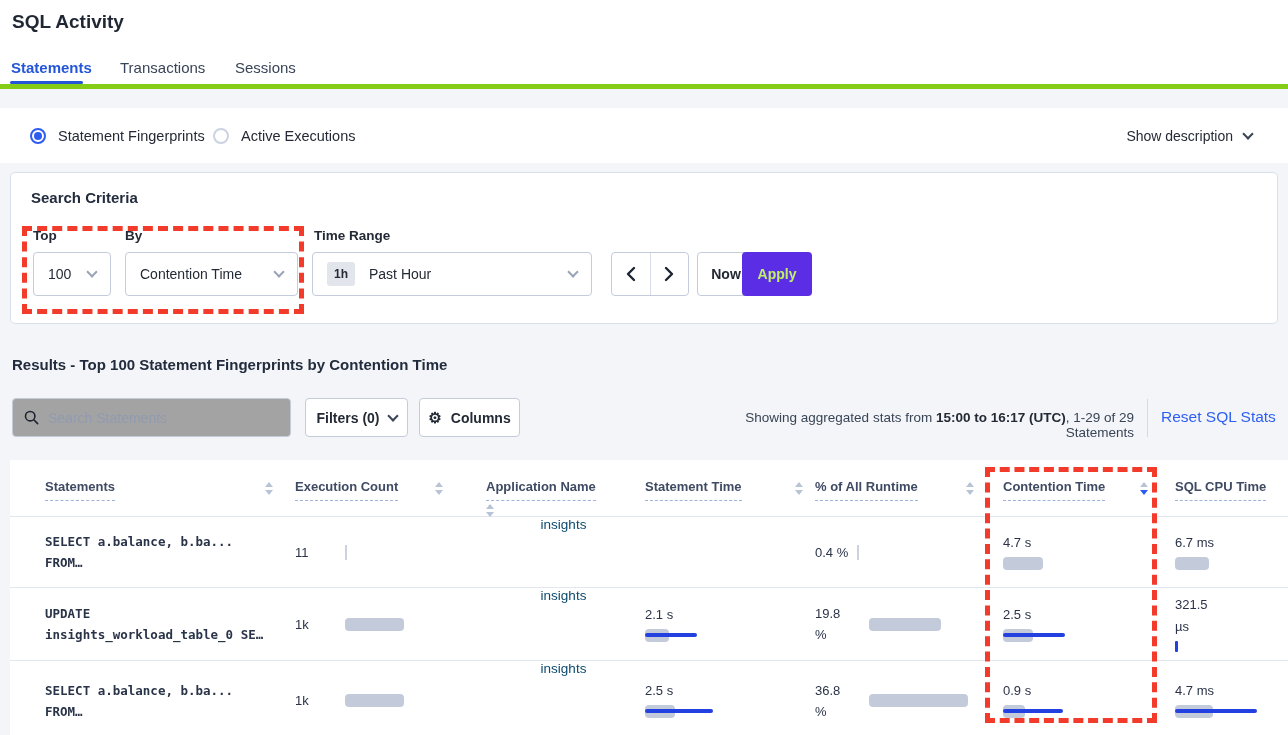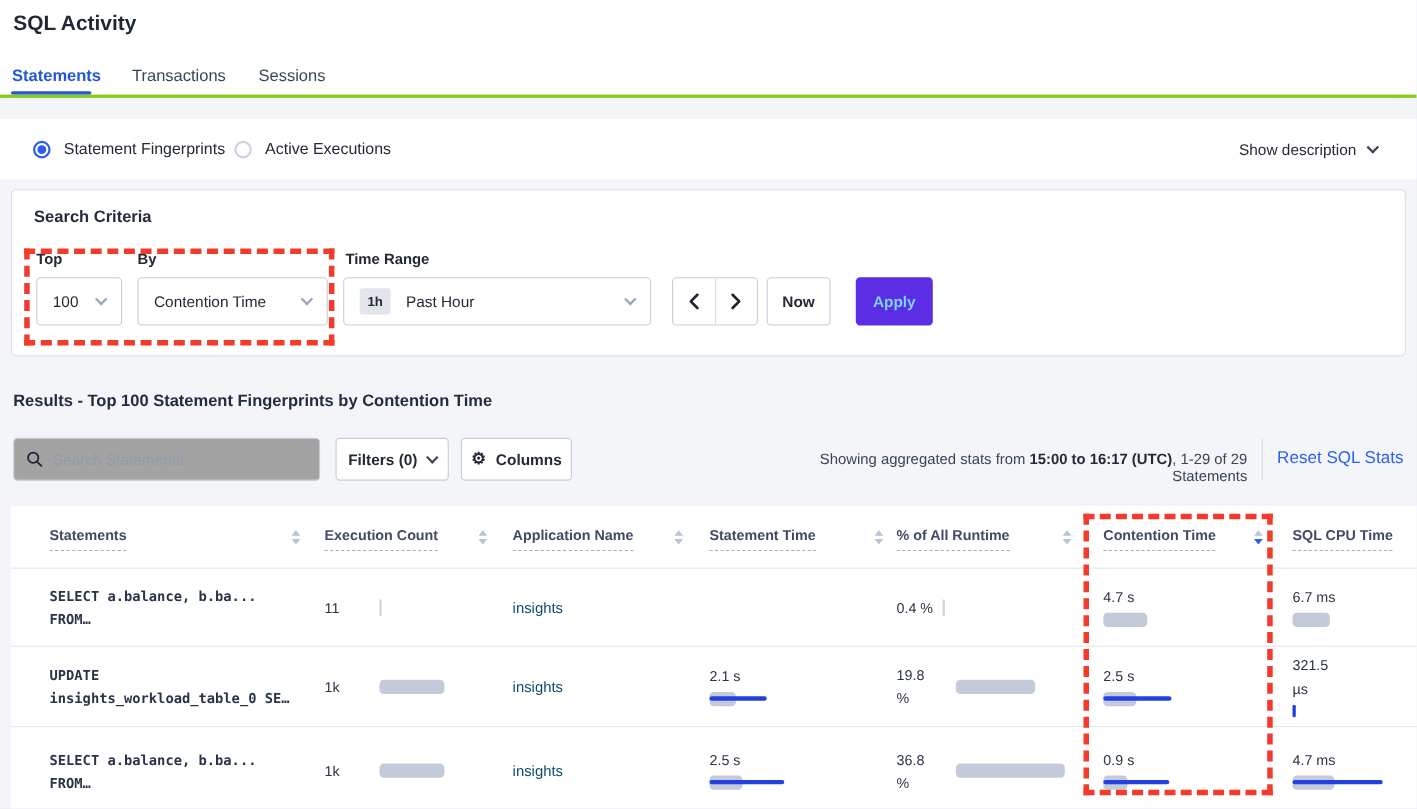--- a/index.html
+++ b/index.html
@@ -2,21 +2,21 @@
 <html><head>
 <meta charset="utf-8">
 <style>
   * { margin:0; padding:0; box-sizing:border-box; }
   html,body { background:#e9ebf1; }
   #app {
     position:relative; width:1288px; height:735px; overflow:hidden;
     background:#f3f5f9; font-family:"Liberation Sans", sans-serif; color:#242a35;
   }
   
-  .top-header { position:absolute; left:0; top:0; width:1288px; height:89px; background:#fff; border-bottom:3px solid #84cc16; }
+  .top-header { position:absolute; left:0; top:0; width:1288px; height:89px; background:#fff; border-bottom:5px solid #84cc16; }
   .page-title { position:absolute; left:12px; top:11px; font-size:19px; font-weight:700; color:#1f2733; }
   .tab { position:absolute; bottom:8px; font-size:15px; color:#3a4458; cursor:pointer; }
   .tab.active { color:#2456d8; font-weight:700; }
   .tab-underline { position:absolute; left:10px; bottom:0; width:73px; height:3px; background:#2456d8; border-radius:2px; }
   
   .radio-bar { position:absolute; left:0; top:108px; width:1288px; height:55px; background:#fff; }
   .radio-group { position:absolute; top:0; height:100%; display:flex; align-items:center; gap:12px; cursor:pointer; }
   .radio-outer { width:16px; height:16px; border-radius:50%; border:2px solid #ccd3e0; background:#fff; display:flex; align-items:center; justify-content:center; }
   .radio-outer.on { border-color:#2d5cf0; }
   .radio-dot { width:8px; height:8px; border-radius:50%; background:#2d5cf0; }
@@ -30,21 +30,21 @@
   .criteria-heading { position:absolute; left:20px; top:16px; font-size:15px; font-weight:700; color:#232c3d; }
   .fld-label { position:absolute; top:55px; font-size:13.5px; font-weight:700; color:#242a35; }
   .select { position:absolute; top:79px; height:44px; background:#fff; border:1px solid #c4cbdb; border-radius:4px; display:flex; align-items:center; padding:0 14px; cursor:pointer; font-size:14px; color:#242a35; }
   .select .grow { flex:1; }
   .badge-1h { display:inline-flex; align-items:center; justify-content:center; width:28px; height:24px; background:#e2e5ec; border-radius:3px; font-size:12px; font-weight:700; margin-right:14px; }
   .arrow-group { position:absolute; left:600px; top:79px; width:78px; height:44px; border:1px solid #c4cbdb; border-radius:4px; background:#fff; display:flex; }
   .arrow-btn { flex:1; display:flex; align-items:center; justify-content:center; cursor:pointer; }
   .arrow-btn:first-child { border-right:1px solid #d7dce6; }
   .btn { position:absolute; top:79px; height:44px; border-radius:4px; display:flex; align-items:center; justify-content:center; font-size:14px; font-weight:700; cursor:pointer; }
   .btn.now { left:686px; width:58px; background:#fff; border:1px solid #c4cbdb; color:#242a35; }
-  .btn.apply { left:767px; width:70px; background:#5b2ee5; border:none; color:#7dd3fc; }
+  .btn.apply { left:731px; width:70px; background:#5b2ee5; border:none; color:#bef264; }
   
   .results-heading { position:absolute; left:12px; top:356px; font-size:15px; font-weight:700; color:#232c3d; }
   .search-box { position:absolute; left:12px; top:398px; width:279px; height:39px; background:#a3a3a3; border:1px solid #c4cbdb; border-radius:4px; display:flex; align-items:center; padding:0 11px; gap:9px; }
   .search-box input { border:none; outline:none; flex:1; font-size:14px; font-family:"Liberation Sans",sans-serif; color:#242a35; background:transparent; }
   .search-box input::placeholder { color:#909bb0; }
   .ctl-btn { position:absolute; top:398px; height:39px; background:#fff; border:1px solid #c4cbdb; border-radius:4px; display:flex; align-items:center; justify-content:center; gap:9px; font-size:14px; font-weight:700; color:#242a35; cursor:pointer; }
   .gear { font-size:15px; line-height:1; color:#242a35; }
   .stats-line { position:absolute; top:410px; left:692px; width:442px; font-size:13.5px; color:#394455; text-align:right; }
   .stats-line b { color:#242a35; }
   .v-div { position:absolute; left:1147px; top:399px; width:1px; height:38px; background:#d4d9e4; }
@@ -56,21 +56,21 @@
   .hlabel { font-size:13px; font-weight:700; color:#3f4a63; padding-bottom:6px; border-bottom:1px dashed #9fb4d9; }
   .sort { display:flex; flex-direction:column; gap:3px; margin-top:3px; }
   .tri-up { width:0; height:0; border-left:4px solid transparent; border-right:4px solid transparent; border-bottom:5px solid #b9c3d6; }
   .tri-dn { width:0; height:0; border-left:4px solid transparent; border-right:4px solid transparent; border-top:5px solid #b9c3d6; }
   .sort.desc .tri-dn { border-top-color:#2d5cf0; }
   .trow { position:absolute; left:0; width:100%; border-bottom:1px solid #e3e7ef; }
   .trow:last-child { border-bottom:none; }
   .cell { position:absolute; top:0; bottom:0; display:flex; align-items:center; }
   .col1 { left:35px;  width:228px; }
   .col2 { left:285px; width:148px; }
-  .col3 { left:456px; width:155px; }
+  .col3 { left:476px; width:155px;flex-direction:column; }
   .col4 { left:635px; width:158px; }
   .col5 { left:805px; width:159px; }
   .col6 { left:993px; width:145px; }
   .col7 { left:1165px; width:120px; }
   .sqlbox { font-family:"DejaVu Sans Mono", monospace; font-size:12.5px; line-height:21px; color:#2a3449; font-weight:700; cursor:pointer; }
   .app-name { font-size:13.5px; color:#0c4a6e; }
   .val { font-size:13px; color:#2a3347; }
   .stack { display:flex; flex-direction:column; gap:7px; }
   .stack3 { display:flex; flex-direction:column; gap:6px; line-height:16px; }
   .bar { position:relative; height:13px; }

